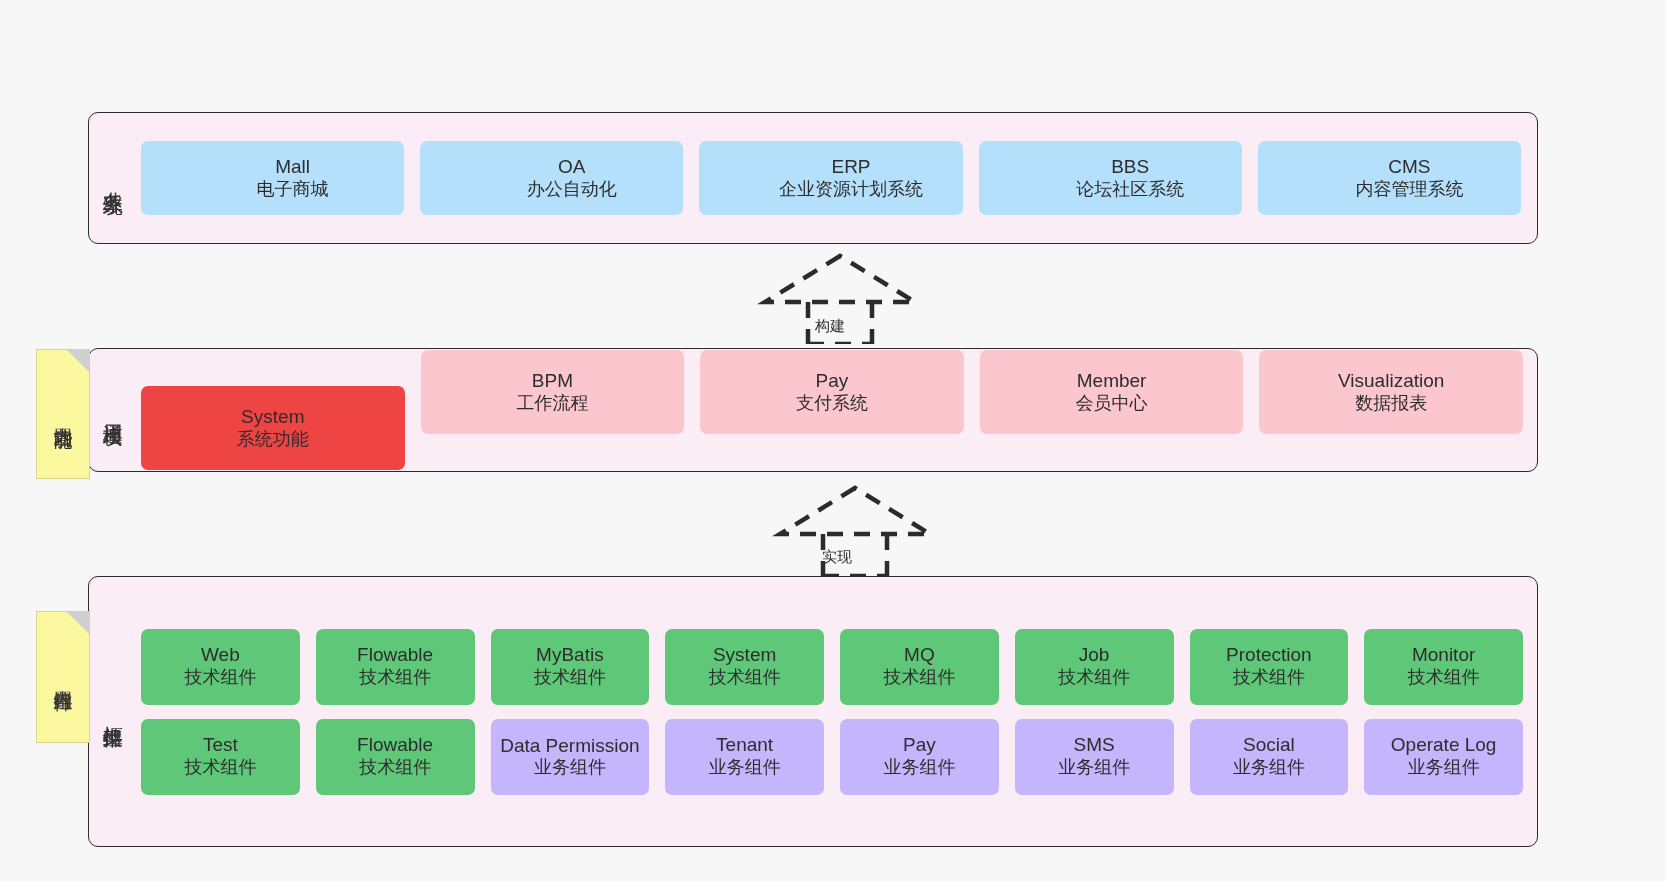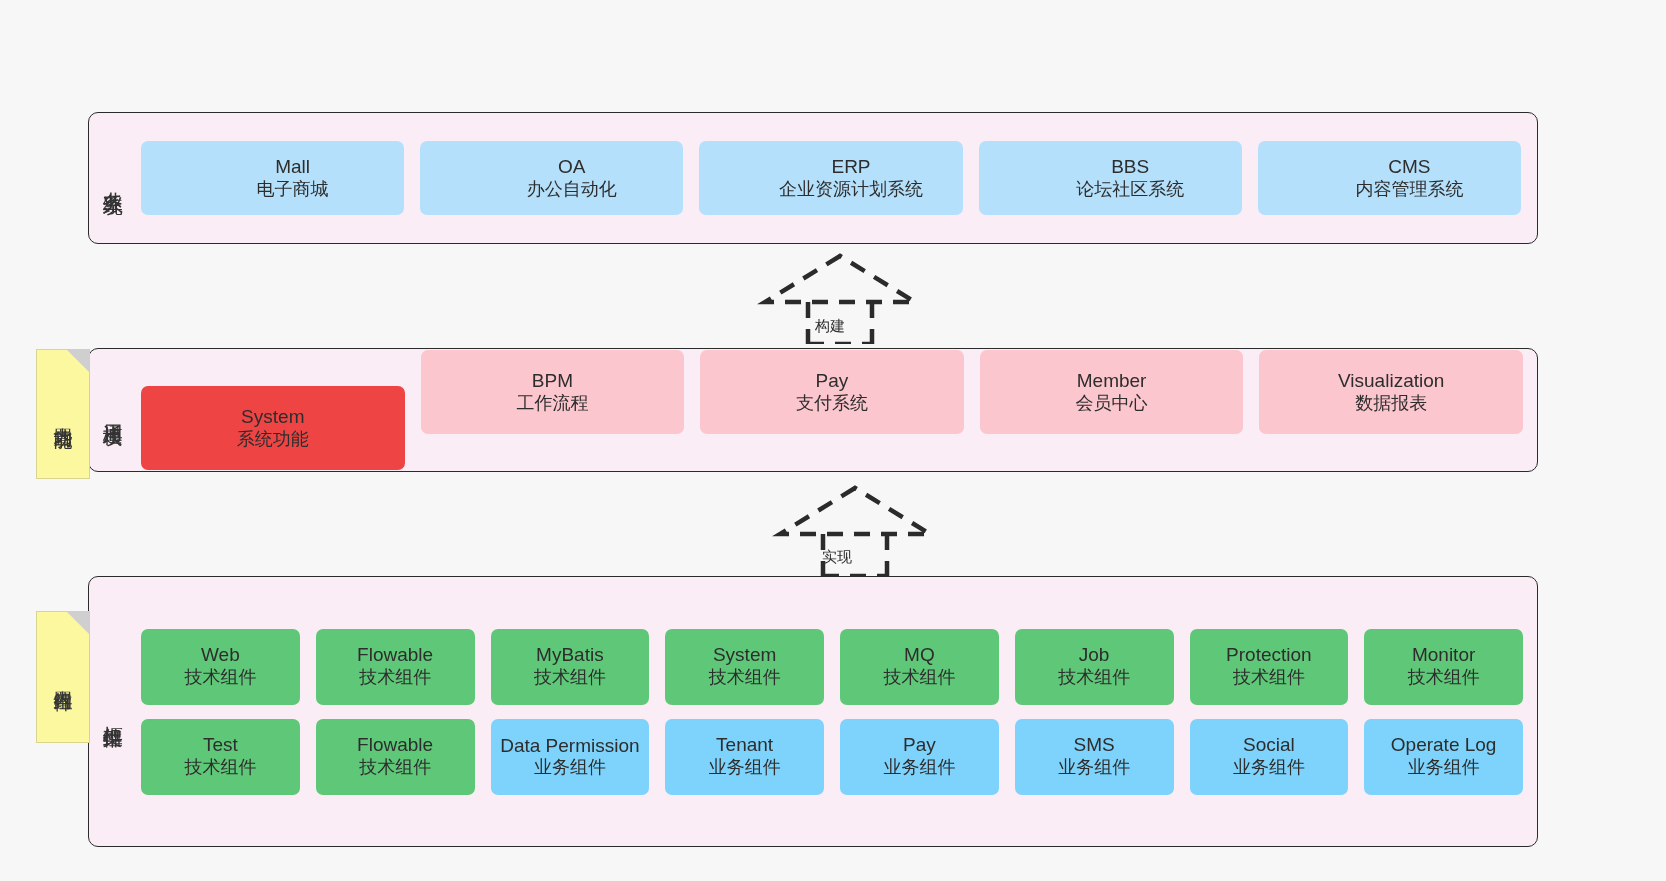--- a/index.html
+++ b/index.html
@@ -69,21 +69,21 @@
   .cell .l1{font-size:19px;}
   .cell .l2{font-size:18px;}
   .cell.multi{white-space:normal;}
   .cell.multi .l1{white-space:normal;line-height:1.18;}
 
   
   .c-blue{background:#b5e0fb;}
   .c-red{background:#ef4444;margin-top:36px;}
   .c-pink{background:#fcc6ce;}
   .c-green{background:#5fc878;}
-  .c-lgreen{background:#7dd3fc;text-align:center;}
+  .c-lgreen{background:#c4b5fd;text-align:center;}
 
   
   #layer-business{left:88px;top:112px;width:1450px;height:132px;}
   #layer-common{left:88px;top:348px;width:1450px;height:124px;}
   #layer-framework{left:88px;top:576px;width:1450px;height:271px;}
 
   #layer-business .layer-body{padding:0 16px 0 4px;}
   #layer-business .cell{height:74px;padding-left:46px;}
   #layer-common .cell{height:84px;}
   #layer-framework .cell{height:76px;}

